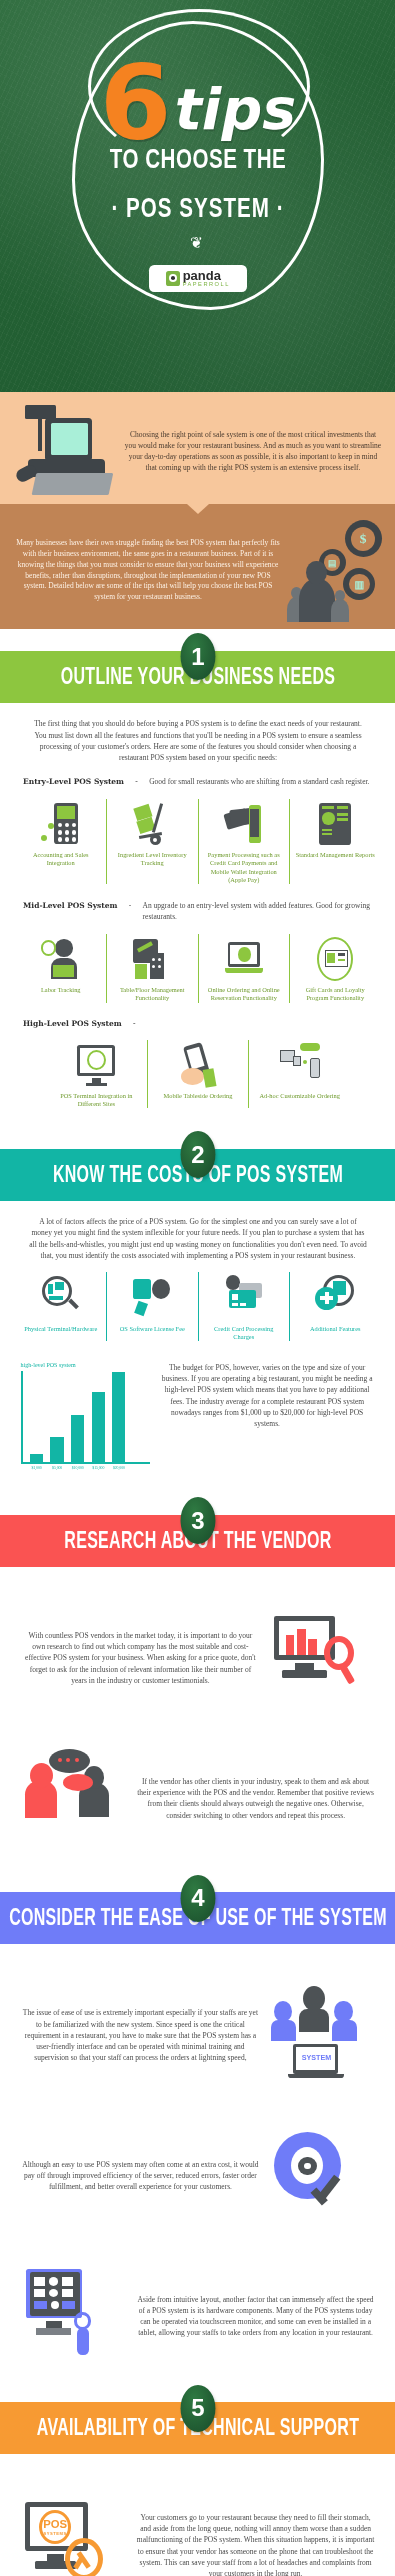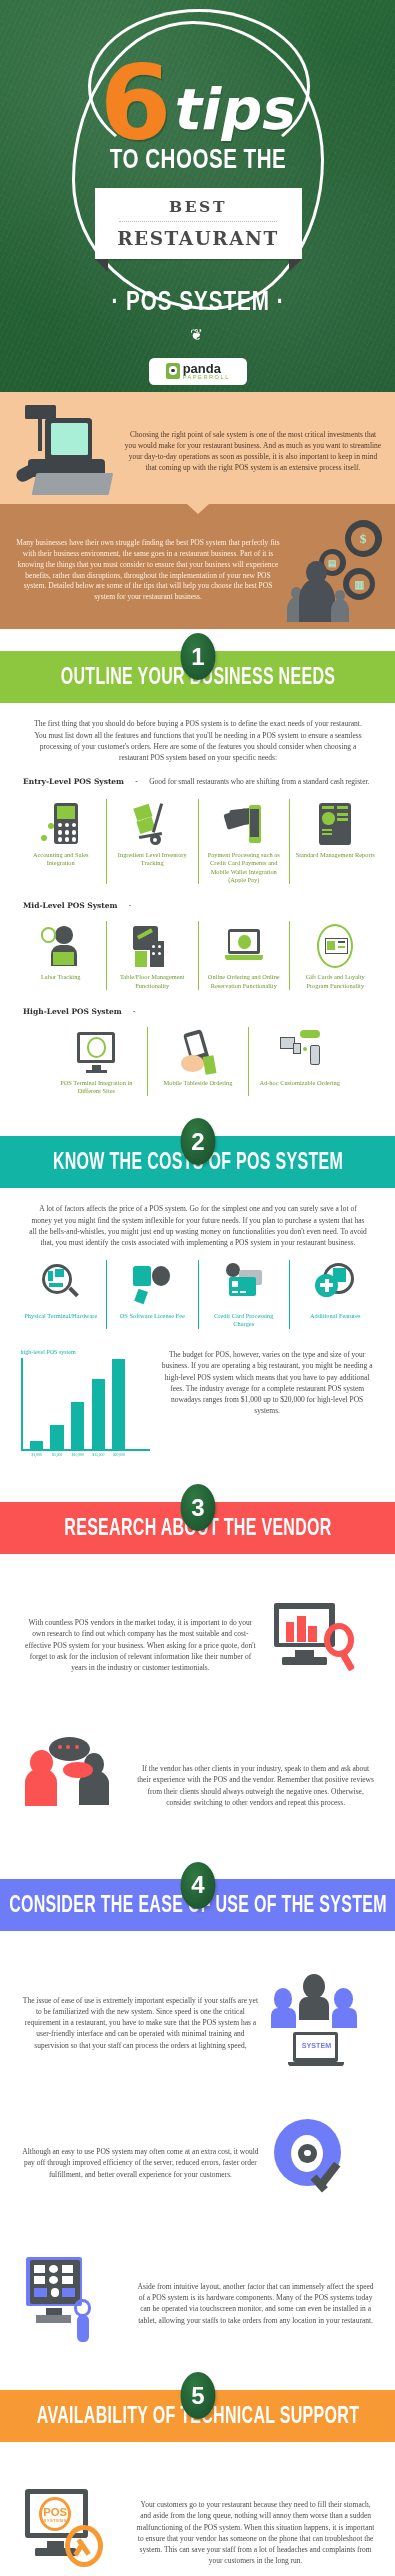--- a/index.html
+++ b/index.html
@@ -197,25 +197,20 @@
     <div class="cloud"></div>
     <div class="cloud-b"></div>
 
     <div class="hero-inner">
       <div class="six-row">
         <div class="six">6</div>
         <div class="tips">tips</div>
       </div>
       <div class="tochoose">TO CHOOSE THE</div>
 
-      <div class="plaque">
-        <div class="best">BEST</div>
-        <div class="rule"></div>
-        <div class="restaurant">RESTAURANT</div>
-      </div>
 
       <div class="possys">· POS SYSTEM ·</div>
       <div class="flourish">❦</div>
 
       <div class="brandchip">
         <div class="panda-sq"></div>
         <div class="bt">
           <div class="b1">panda</div>
           <div class="b2">PAPERROLL</div>
         </div>
@@ -338,20 +333,21 @@
         <div class="sq" style="left:31px;top:21.6px;width:3.6px;height:18.5px"></div>
       </div>
         </div>
       <div class="cap">Standard Management Reports</div>
     </div>
   </div>
 
   <div class="tier">
     <div class="t-label">Mid-Level POS System</div>
     <div class="t-dash">-</div>
+    <div class="t-desc">An upgrade to an entry-level system with added features. Good for growing restaurants.</div>
   </div>
   <div class="cols">
     <div class="col">
       <div class="ic">
           <div class="ibox">
         <div class="cir" style="left:14.4px;top:2.1px;width:17.5px;height:17.5px;background:#4d5255"></div>
         <div class="sq" style="left:10.3px;top:20.6px;width:26px;height:21.6px;border-radius:9.3px 9.3px 0 0"></div>
         <div class="cir" style="left:0px;top:3.1px;width:15.5px;height:15.5px;border:2.6px solid #8dc63f;background:#fff"></div>
         <div class="sqg" style="left:12.4px;top:28px;width:20.6px;height:12.4px"></div>
       </div>

